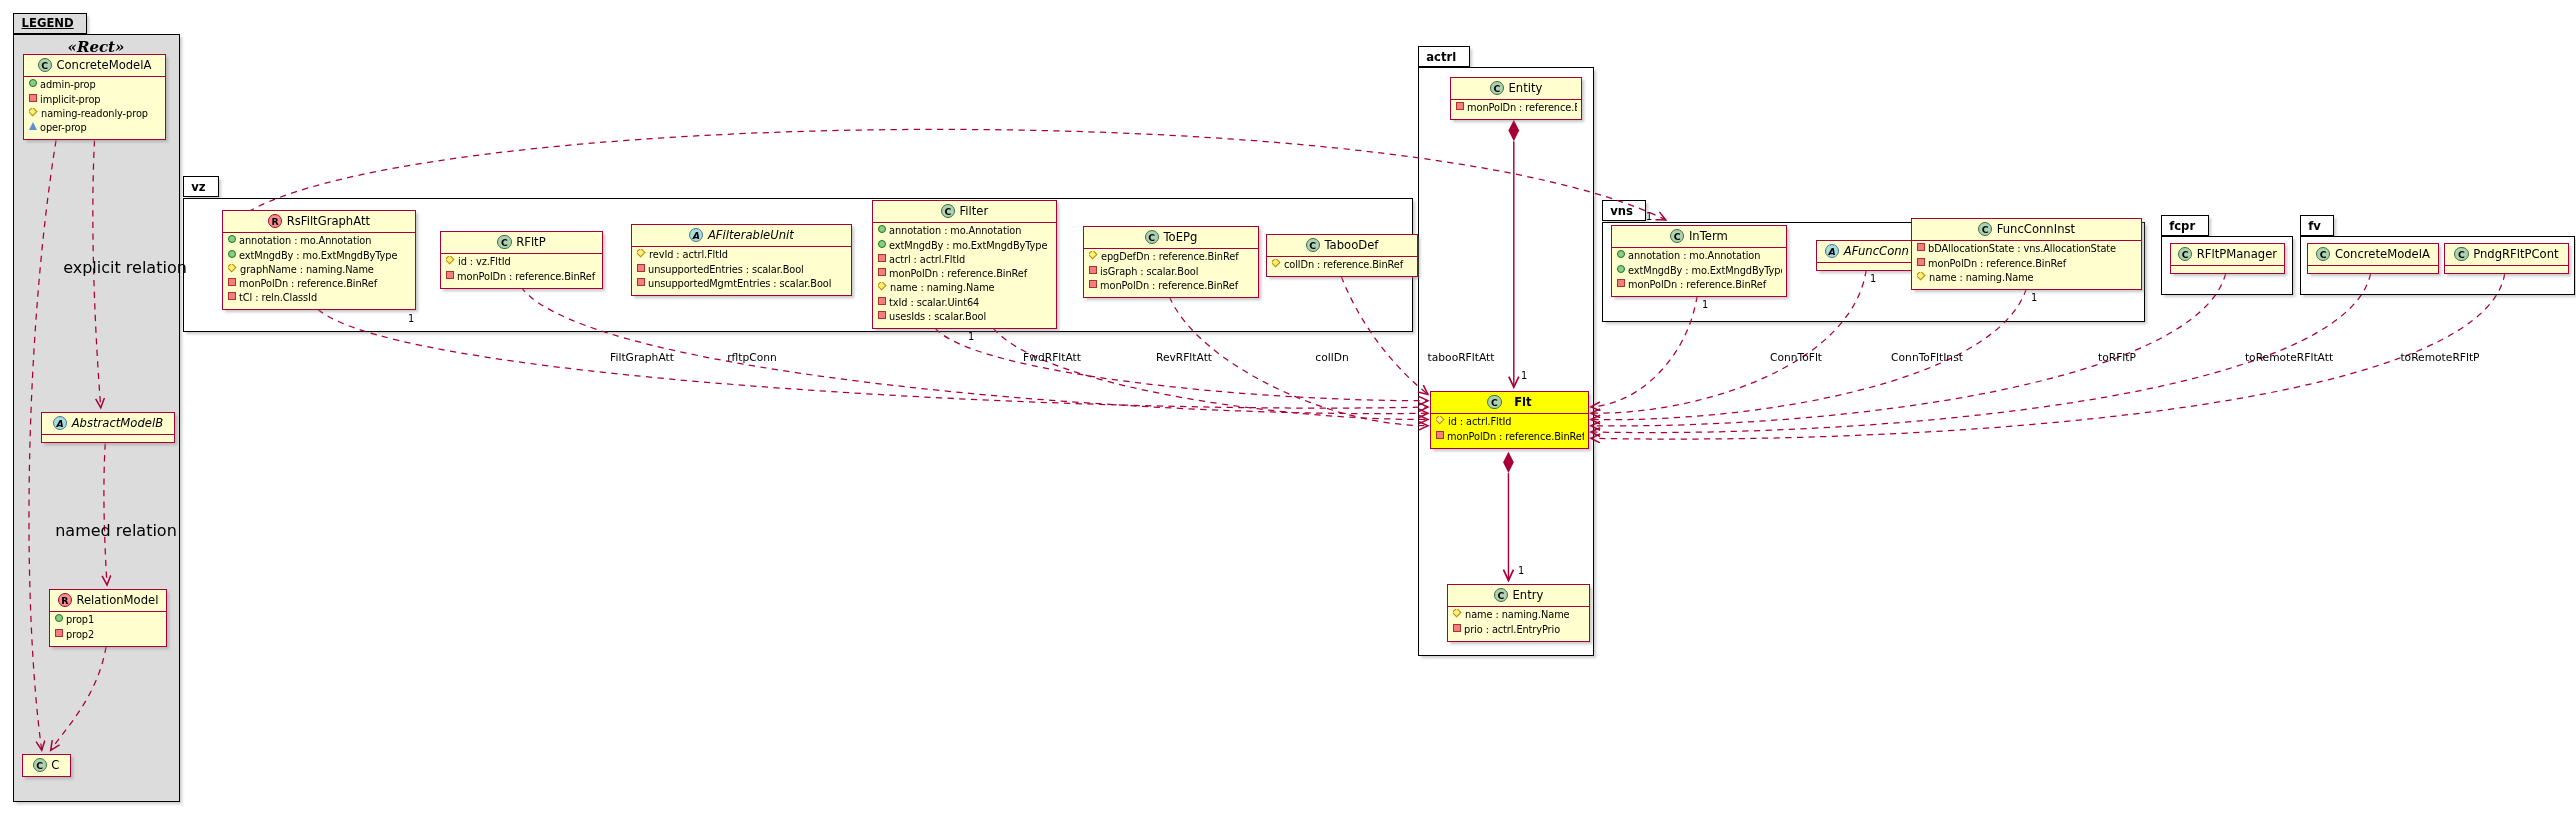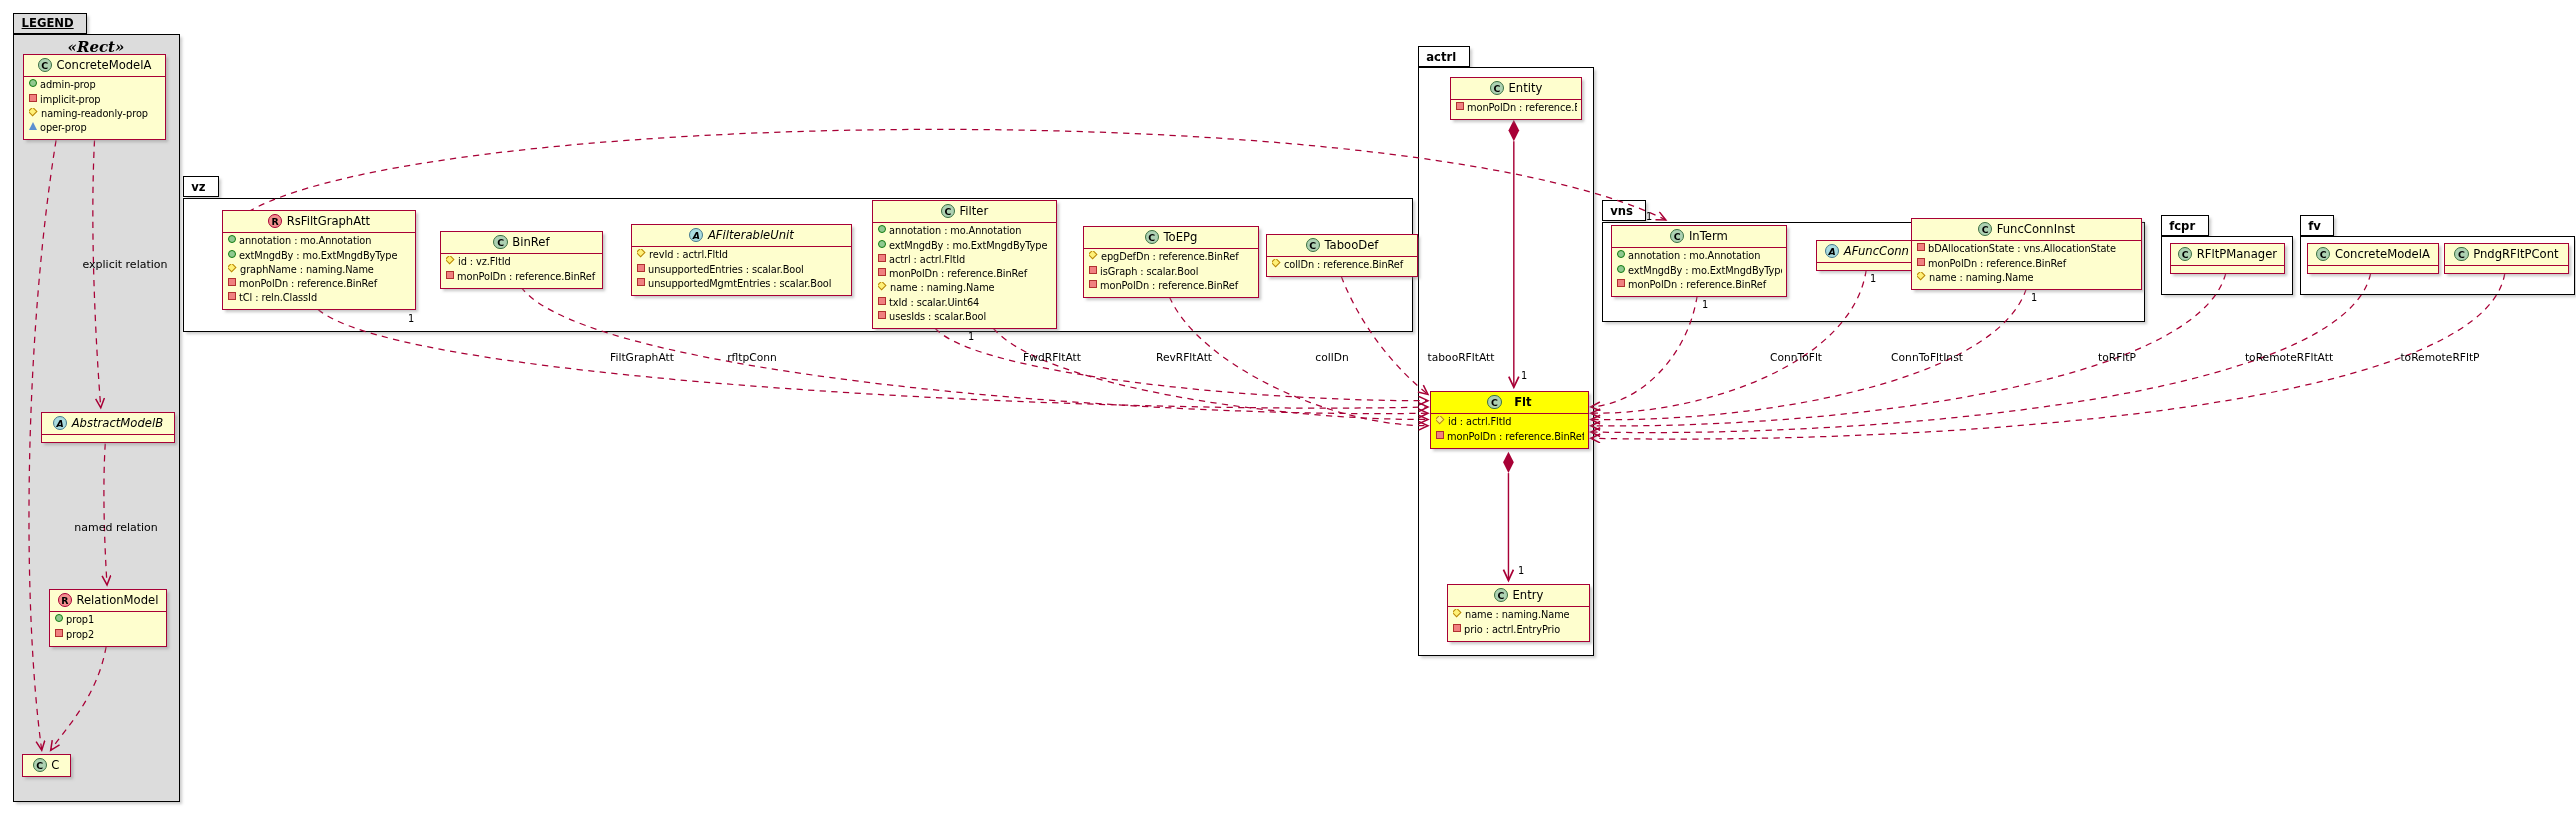--- a/index.html
+++ b/index.html
@@ -34,21 +34,21 @@
   .spot-C{background:#ADD1B2;border:0.9px solid #3A6F41;}
   .spot-A{background:#A9DCDF;border:0.9px solid #45788C;font-style:italic;}
   .spot-R{background:#F4908F;border:0.9px solid #A80036;}
   .cls-flt{background:#FFFF00;border:1.8px solid #A80036;}
   .cls-flt .cls-fields{border-top:1.4px solid #A80036;background:#FFFF00;}
 
   
   .rel-label{position:absolute;z-index:4;font-size:10.7px;transform:translateX(-50%);white-space:nowrap;}
   .mult{position:absolute;z-index:4;font-size:9.8px;}
   .stereo{position:absolute;z-index:3;font-family:"DejaVu Serif",serif;font-style:italic;font-weight:bold;font-size:15px;transform:translateX(-50%);}
-  .legend-note{position:absolute;z-index:3;font-size:11px;transform:translateX(-50%);white-space:nowrap;}
+  .legend-note{position:absolute;z-index:3;font-size:16px;transform:translateX(-50%);white-space:nowrap;}
 </style>
 </head>
 <body>
 
 <div class="canvas">
 
   <div class="pkg-tab legend-bg" style="left:13.4px;top:12.5px;text-decoration:underline;">LEGEND</div>
   <div class="pkg-body legend-bg" style="left:13.4px;top:34px;width:165px;height:766px;"></div>
 
   <div class="pkg-tab" style="left:183px;top:176px;">vz</div>
@@ -187,21 +187,21 @@
       <div class="frow">
           <span class="fic ic-square"></span>
           <span>tCl : reln.ClassId</span>
         </div>
     </div>
   </div>
 
   <div class="cls" style="left:440px;top:231px;width:161px;">
     <div class="cls-title">
       <span class="spot spot-C">C</span>
-      <span class="cls-name">BinRef</span>
+      <span class="cls-name">RFltP</span>
     </div>
     <div class="cls-fields">
       <div class="frow">
           <span class="fic ic-diamond"></span>
           <span>id : vz.FltId</span>
         </div>
       <div class="frow">
           <span class="fic ic-square"></span>
           <span>monPolDn : reference.BinRef</span>
         </div>

